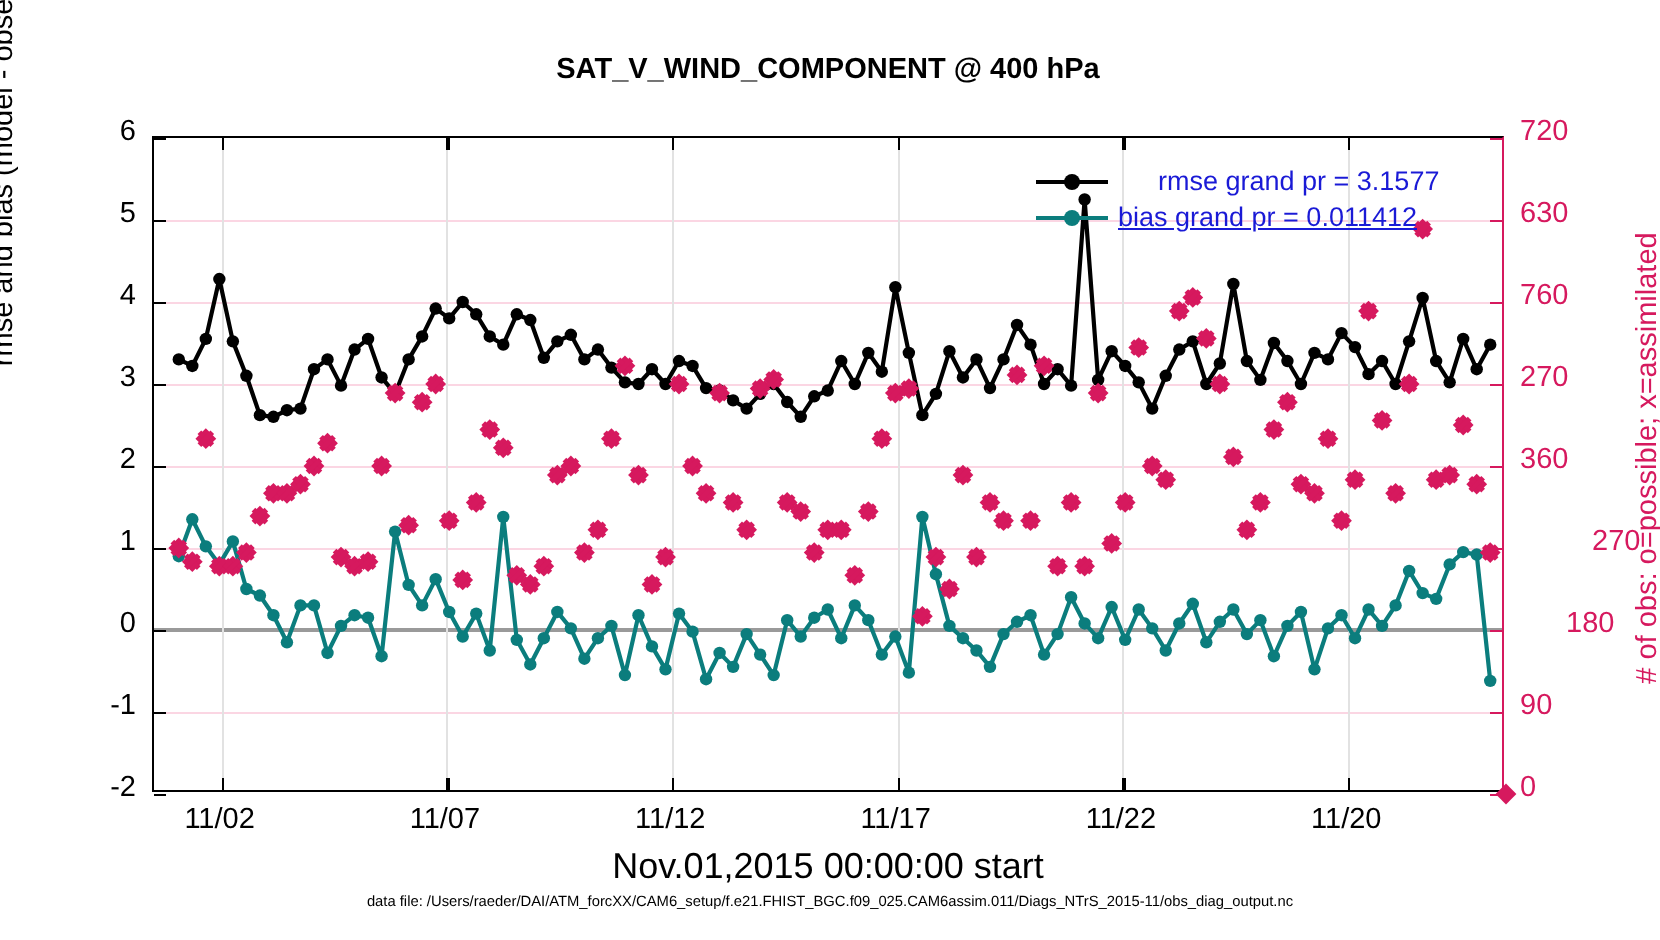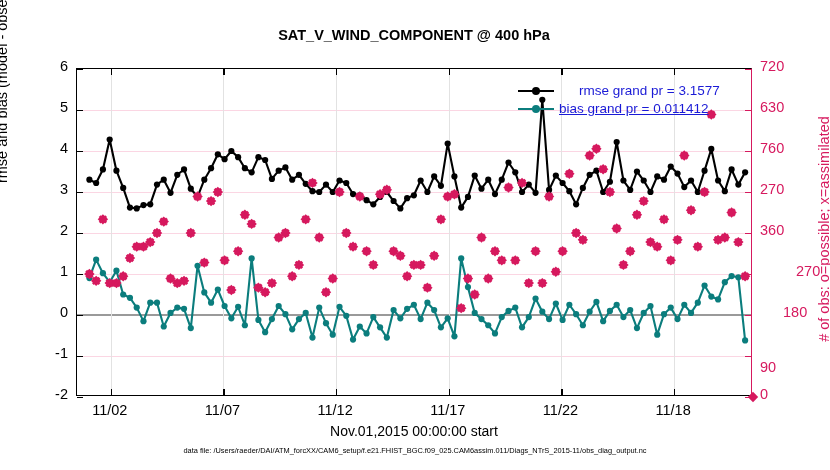--- a/index.html
+++ b/index.html
@@ -157,21 +157,21 @@
     transform: rotate(-90deg);
     transform-origin: 0 0;
     white-space: nowrap;
   }
   #x-axis-title {
     position: absolute;
     left: 76px;
     top: 423px;
     width: 676px;
     text-align: center;
-    font-size: 14px;
+    font-size: 18px;
     color: #000000;
   }
 
   
   #footer-note {
     position: absolute;
     left: 0;
     top: 446px;
     width: 830px;
     text-align: center;
@@ -243,37 +243,37 @@
       <div class="ytick-left-text" style="left: 34px; top: 263px;">1</div>
       <div class="ytick-left-text" style="left: 34px; top: 222px;">2</div>
       <div class="ytick-left-text" style="left: 34px; top: 181px;">3</div>
       <div class="ytick-left-text" style="left: 34px; top: 140px;">4</div>
       <div class="ytick-left-text" style="left: 34px; top: 99px;">5</div>
       <div class="ytick-left-text" style="left: 34px; top: 58px;">6</div>
     </div>
 
   <div id="ytick-right-container">
       <div class="ytick-right-text" style="left: 760px; top: 386px;">0</div>
-      <div class="ytick-right-text" style="left: 760px; top: 359px;">90</div>
+      <div class="ytick-right-text" style="left: 760px; top: 345px;">90</div>
       <div class="ytick-right-text" style="left: 760px; top: 304px; margin-left: 23px;">180</div>
       <div class="ytick-right-text" style="left: 760px; top: 263px; margin-left: 36px;">270</div>
       <div class="ytick-right-text" style="left: 760px; top: 222px;">360</div>
       <div class="ytick-right-text" style="left: 760px; top: 181px;">270</div>
       <div class="ytick-right-text" style="left: 760px; top: 140px;">760</div>
       <div class="ytick-right-text" style="left: 760px; top: 99px;">630</div>
       <div class="ytick-right-text" style="left: 760px; top: 58px;">720</div>
     </div>
 
   <div id="xtick-container">
       <div class="xtick-text" style="left: 74.8px; top: 402px;">11/02</div>
       <div class="xtick-text" style="left: 187.467px; top: 402px;">11/07</div>
       <div class="xtick-text" style="left: 300.133px; top: 402px;">11/12</div>
       <div class="xtick-text" style="left: 412.8px; top: 402px;">11/17</div>
       <div class="xtick-text" style="left: 525.467px; top: 402px;">11/22</div>
-      <div class="xtick-text" style="left: 638.133px; top: 402px;">11/18</div>
+      <div class="xtick-text" style="left: 638.133px; top: 402px;">11/20</div>
     </div>
 
   <div id="y-axis-title">rmse and bias (model - observation)</div>
   <div id="y2-axis-title"># of obs: o=possible; x=assimilated</div>
   <div id="x-axis-title">Nov.01,2015 00:00:00 start</div>
 
   <div id="plot-frame" style="border-right-color: rgb(214, 25, 94);">
     <div id="grid-layer">
         <div class="grid-h" style="top: 287px;"></div>
         <div class="zero-line" style="top: 245px;"></div>

